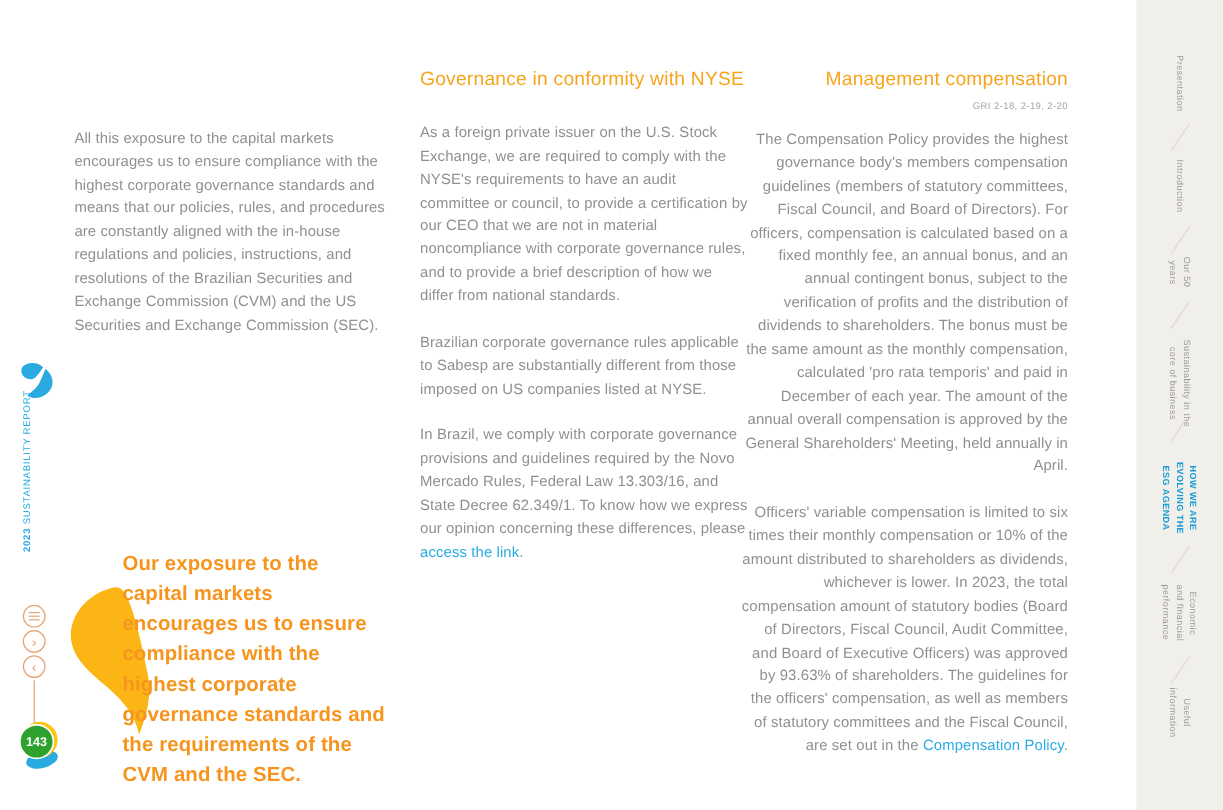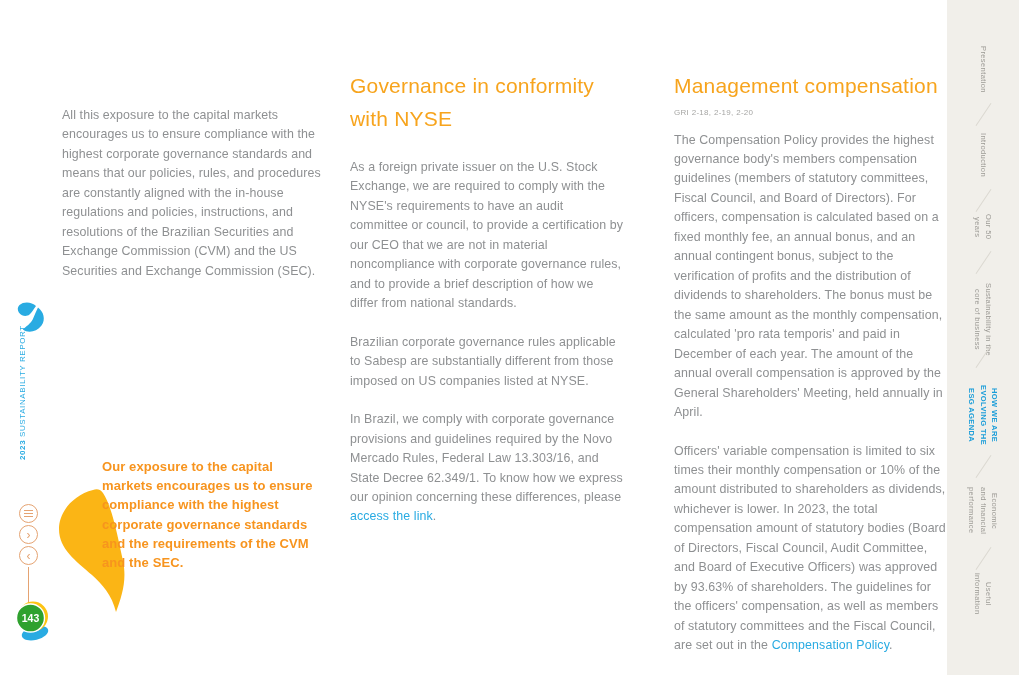--- a/index.html
+++ b/index.html
@@ -5,30 +5,30 @@
   * { margin:0; padding:0; box-sizing:border-box; }
   html,body { background:#fff; }
   body { font-family:"Liberation Sans", sans-serif; }
   .page { position:relative; width:1019px; height:675px; background:#ffffff; overflow:hidden; }
 
   
   .col { position:absolute; color:#8E9092; font-size:12.4px; line-height:1.57; font-weight:400; letter-spacing:.1px; }
   .col p { margin:11px 0 19px 0; }
   .col-1 { left:62px;  top:95px; width:274px; }
   .col-2 { left:350px; top:54px; width:274px; }
-  .col-3 { left:674px; top:54px; width:272px; }
-  .heading { color:#F7A41D; font-size:21px; font-weight:500; letter-spacing:.2px; margin-bottom:22px;margin-top:16px; }
+  .col-3 { left:618px; top:54px; width:272px;text-align:right; }
+  .heading { color:#F7A41D; font-size:16px; font-weight:500; letter-spacing:.2px; margin-bottom:22px; }
   .col-3 .heading { margin-bottom:4px; }
   .gri { font-size:8px; color:#A6A6A4; letter-spacing:.3px; margin-bottom:10px; }
   .link { color:#29ABE2; cursor:pointer; }
 
   
   .drop-shape { position:absolute; left:57px; top:486px; z-index:1; }
   .quote { position:absolute; left:102px; top:457px; width:222px; z-index:2;
-           color:#F7941E; font-size:13px; font-weight:700; line-height:1.48; letter-spacing:.1px; }
+           color:#F7941E; font-size:17px; font-weight:700; line-height:1.48; letter-spacing:.1px; }
 
   
   .left-rail { position:absolute; left:0; top:0; width:60px; height:675px; }
   .logo { position:absolute; left:16px; top:302px; }
   .report-label { position:absolute; left:18px; top:340px; height:120px;
                   writing-mode:vertical-rl; transform:rotate(180deg);
                   color:#29ABE2; font-size:8px; letter-spacing:.6px; white-space:nowrap; }
   .report-label .year { font-weight:700; }
   .rail-btns { position:absolute; left:19px; top:504px; display:flex; flex-direction:column; gap:2px; }
   .rail-btn { width:19px; height:19px; border-radius:50%; border:1.3px solid #E5A372; color:#E5A372;

